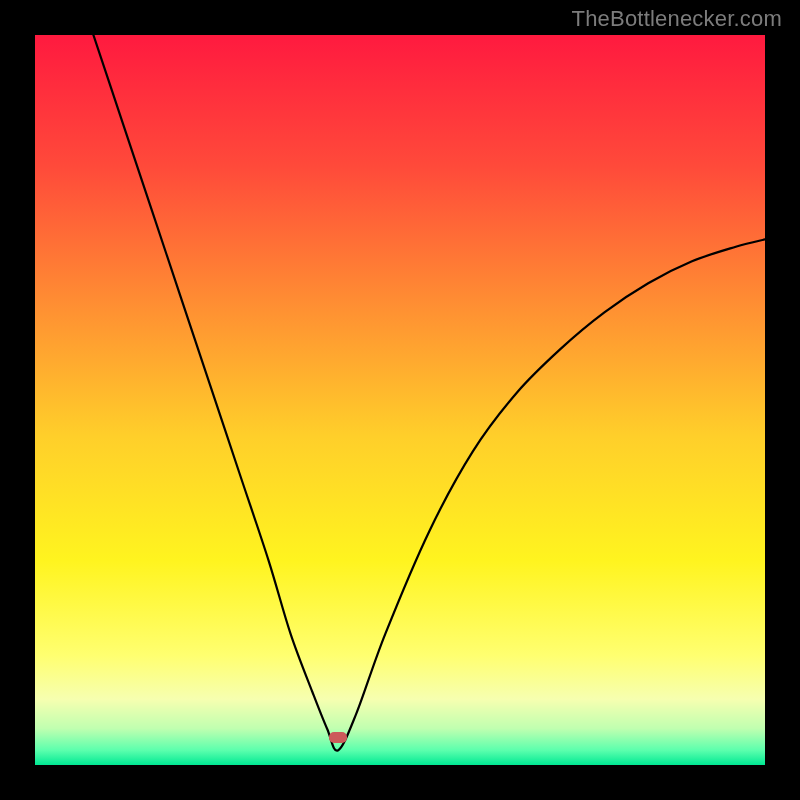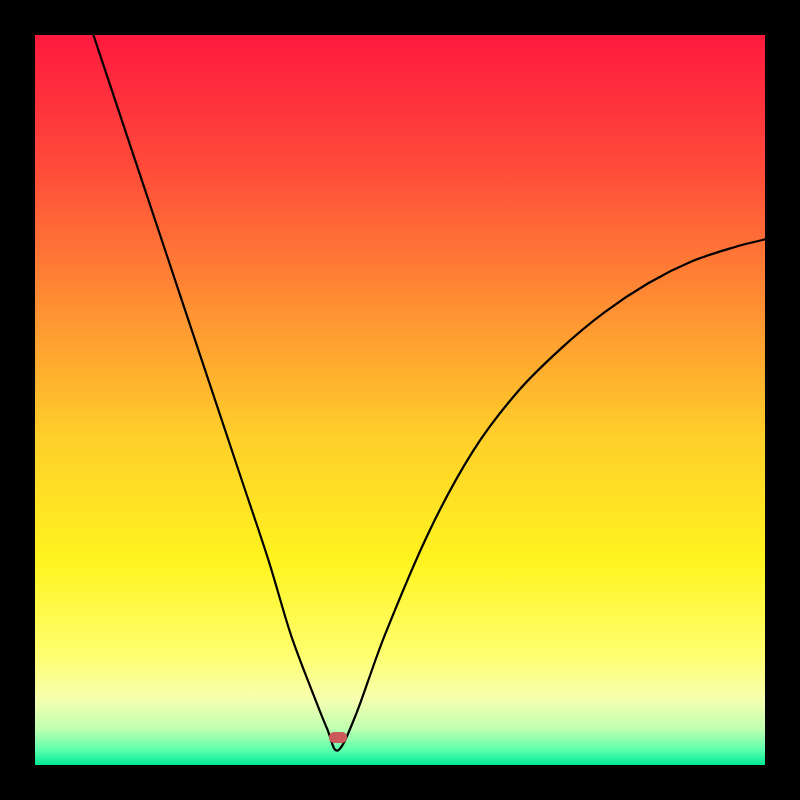--- a/index.html
+++ b/index.html
@@ -55,20 +55,21 @@
     font-size: 22px;
     font-weight: 500;
     letter-spacing: 0.2px;
   }
 </style>
 </head>
 <body>
 
 <div class="frame">
 
+  <div class="watermark">TheBottlenecker.com</div>
 
   <div class="plot">
 
     <div class="gradient-bg" id="gradient-bg" style="background: linear-gradient(rgb(255, 26, 63) 0%, rgb(255, 74, 58) 18%, rgb(255, 139, 51) 36%, rgb(255, 207, 42) 55%, rgb(255, 244, 31) 72%, rgb(255, 255, 112) 85%, rgb(246, 255, 176) 91%, rgb(192, 255, 176) 95%, rgb(91, 255, 173) 98%, rgb(0, 232, 147) 100%);"></div>
 
     <svg class="curve" viewBox="0 0 730 730" preserveAspectRatio="none">
       <path id="curve-path" fill="none" stroke="#000" stroke-width="2.2" stroke-linecap="round" stroke-linejoin="round" d="M 58.4 0.0 C 63.3 14.6, 77.9 58.4, 87.6 87.6 C 97.3 116.8, 107.1 146.0, 116.8 175.2 C 126.5 204.4, 136.3 233.6, 146.0 262.8 C 155.7 292.0, 165.5 321.2, 175.2 350.4 C 184.9 379.6, 194.7 408.8, 204.4 438.0 C 214.1 467.2, 225.1 498.8, 233.6 525.6 C 242.1 552.4, 248.2 576.7, 255.5 598.6 C 262.8 620.5, 271.3 641.2, 277.4 657.0 C 283.5 672.8, 287.7 683.8, 292.0 693.5 C 296.3 703.2, 298.1 717.8, 302.9 715.4 C 307.8 713.0, 313.3 698.4, 321.2 678.9 C 329.1 659.4, 338.2 629.0, 350.4 598.6 C 362.6 568.2, 379.6 526.8, 394.2 496.4 C 408.8 466.0, 423.4 439.2, 438.0 416.1 C 452.6 393.0, 467.2 374.7, 481.8 357.7 C 496.4 340.7, 511.0 327.3, 525.6 313.9 C 540.2 300.5, 554.8 288.3, 569.4 277.4 C 584.0 266.4, 598.6 256.7, 613.2 248.2 C 627.8 239.7, 642.4 232.4, 657.0 226.3 C 671.6 220.2, 688.6 215.4, 700.8 211.7 C 713.0 208.1, 725.1 205.6, 730.0 204.4"></path>
     </svg>
 
     <div class="marker" id="marker" style="width: 18px; height: 11px; background: rgb(204, 90, 90); left: 293.95px; top: 697.49px;"></div>

